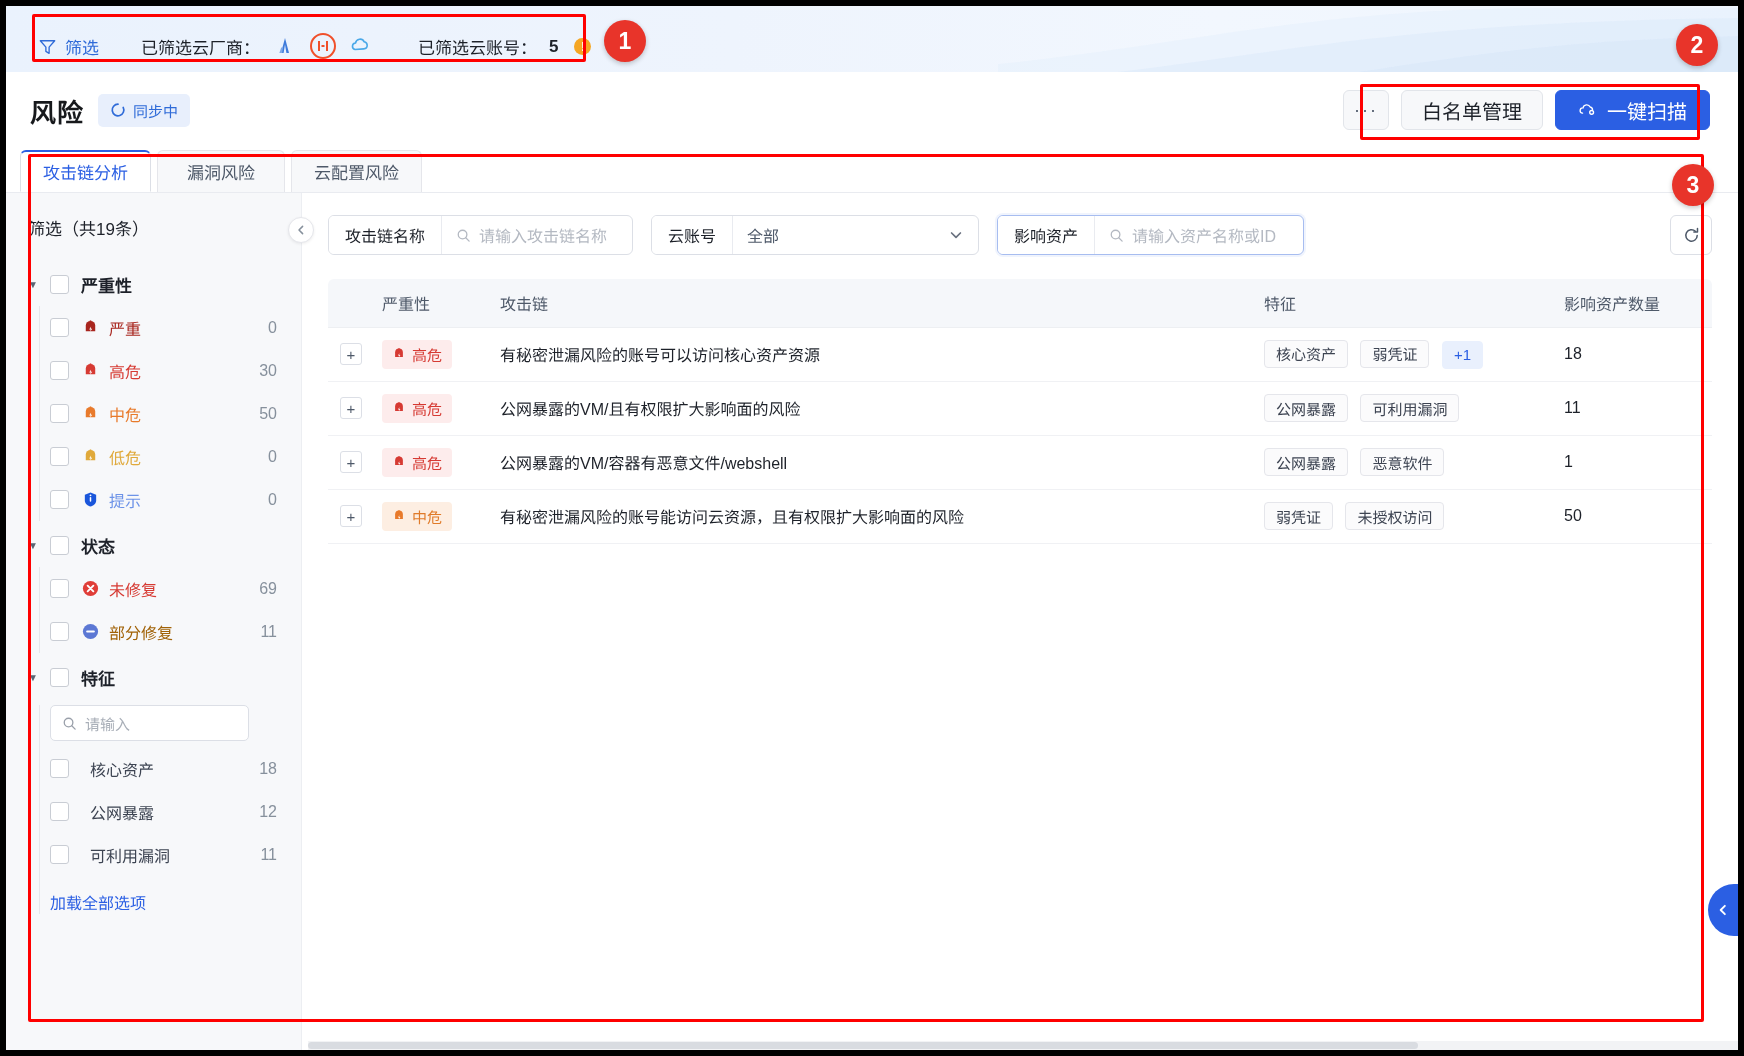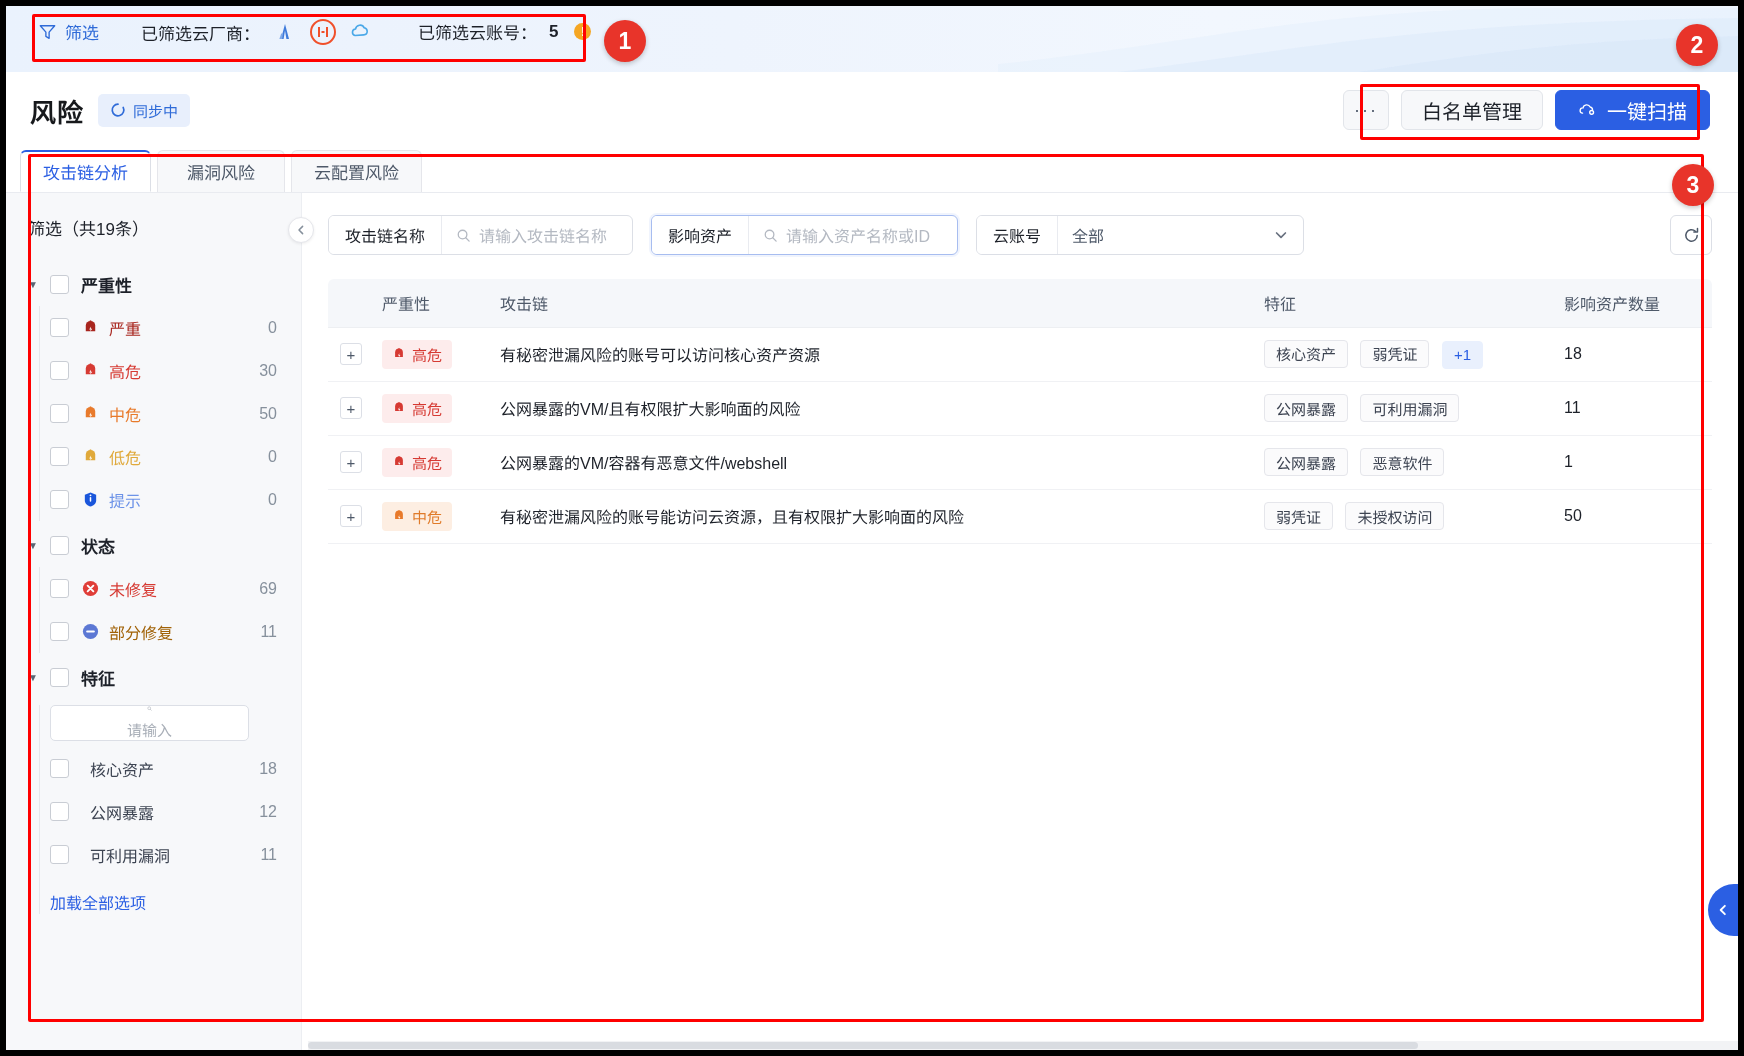--- a/index.html
+++ b/index.html
@@ -28,22 +28,22 @@
     height: 66px;
     background: linear-gradient(90deg, #eaf2fd 0%, #eef4fd 42%, #f2f7fe 70%, #eef5fe 100%);
     display: flex; align-items: center;
     padding-left: 20px;
   }
   .topbar-swirl {
     position: absolute; right: 0; top: 0; width: 740px; height: 66px;
     pointer-events: none; opacity: .85;
   }
   .filter-group {
-    display: flex; align-items: flex-start; gap: 0;
-    height: 40px; padding: 0 14px 12px 12px;
+    display: flex; align-items: flex-end; gap: 0;
+    height: 40px; padding: 0 14px 0 12px;
   }
   .filter-btn {
     display: flex; align-items: center; gap: 8px;
     color: #2f6bd8; font-size: 17px; cursor: pointer;
     padding-right: 42px;
   }
   .filter-icon { width: 19px; height: 18px; display: block; }
   .filter-seg { display: flex; align-items: center; gap: 10px; font-size: 17px; color: #1d2129; white-space: nowrap; }
   .filter-seg + .filter-seg { margin-left: 44px; }
   .vendor-icons { display: flex; align-items: center; gap: 12px; margin-left: 2px; }
@@ -122,21 +122,21 @@
   .grp-label { margin-left: 12px; font-size: 17px; font-weight: 700; color: #1d2129; }
   .grp-body { margin-left: 11px; border-left: 1px solid #e5e6eb; }
   .opt { display: flex; align-items: center; height: 43px; }
   .opt .cbx { margin-left: 10px; }
   .opt-ic { width: 19px; height: 19px; margin-left: 12px; display:flex; align-items:center; justify-content:center; }
   .opt-label { margin-left: 9px; font-size: 16px; color: #4e5969; }
   .opt-count { margin-left: auto; font-size: 16px; color: #86909c; padding-right: 4px; }
   .sb-search {
     margin: 6px 16px 6px 10px; height: 36px; width: 199px; border: 1px solid #dcdfe6; border-radius: 5px;
     background: #fff; display: flex; align-items: center; gap: 8px; padding: 0 11px;
-    font-size: 15px; color: #a9afb8; flex-direction: column;
+    font-size: 15px; color: #a9afb8;
   }
   .loadmore { margin: 14px 0 0 10px; color: #2b5fe3; font-size: 16px; cursor: pointer; }
 
   
   .main { flex: 1; padding: 22px 26px 0 26px; min-width: 0; position: relative; }
   .searchbar { display: flex; align-items: center; gap: 18px; margin-bottom: 24px; }
   .field {
     display: flex; align-items: stretch; height: 40px; border: 1px solid #dcdfe6;
     border-radius: 6px; overflow: hidden; background: #fff;
   }
@@ -435,38 +435,38 @@
           <div class="field-label">攻击链名称</div>
           <div class="field-input">
             <svg width="15" height="15" viewBox="0 0 16 16">
               <circle cx="7" cy="7" r="4.6" fill="none" stroke="#b4b9c2" stroke-width="1.4"></circle>
               <path d="M10.4 10.4 L14 14" stroke="#b4b9c2" stroke-width="1.4" stroke-linecap="round"></path>
             </svg>
             <span>请输入攻击链名称</span>
           </div>
         </div>
 
+        <div class="field">
+          <div class="field-label">云账号</div>
+          <div class="field-select">
+            <span>全部</span>
+            <svg width="16" height="16" viewBox="0 0 16 16">
+              <path d="M3.6 6 L8 10.4 L12.4 6" fill="none" stroke="#6a7280" stroke-width="1.7" stroke-linecap="round" stroke-linejoin="round"></path>
+            </svg>
+          </div>
+        </div>
+
         <div class="field focused">
           <div class="field-label">影响资产</div>
           <div class="field-input wide">
             <svg width="15" height="15" viewBox="0 0 16 16">
               <circle cx="7" cy="7" r="4.6" fill="none" stroke="#b4b9c2" stroke-width="1.4"></circle>
               <path d="M10.4 10.4 L14 14" stroke="#b4b9c2" stroke-width="1.4" stroke-linecap="round"></path>
             </svg>
             <span>请输入资产名称或ID</span>
-          </div>
-        </div>
-
-        <div class="field">
-          <div class="field-label">云账号</div>
-          <div class="field-select">
-            <span>全部</span>
-            <svg width="16" height="16" viewBox="0 0 16 16">
-              <path d="M3.6 6 L8 10.4 L12.4 6" fill="none" stroke="#6a7280" stroke-width="1.7" stroke-linecap="round" stroke-linejoin="round"></path>
-            </svg>
           </div>
         </div>
 
         <div class="refresh-btn">
           <svg width="19" height="19" viewBox="0 0 20 20">
             <path d="M16 10a6 6 0 1 1-1.9-4.4" fill="none" stroke="#4e5969" stroke-width="1.6" stroke-linecap="round"></path>
             <path d="M16.3 2.6 L16.3 6.4 L12.5 6.4" fill="none" stroke="#4e5969" stroke-width="1.6" stroke-linecap="round" stroke-linejoin="round"></path>
           </svg>
         </div>
       </div>

